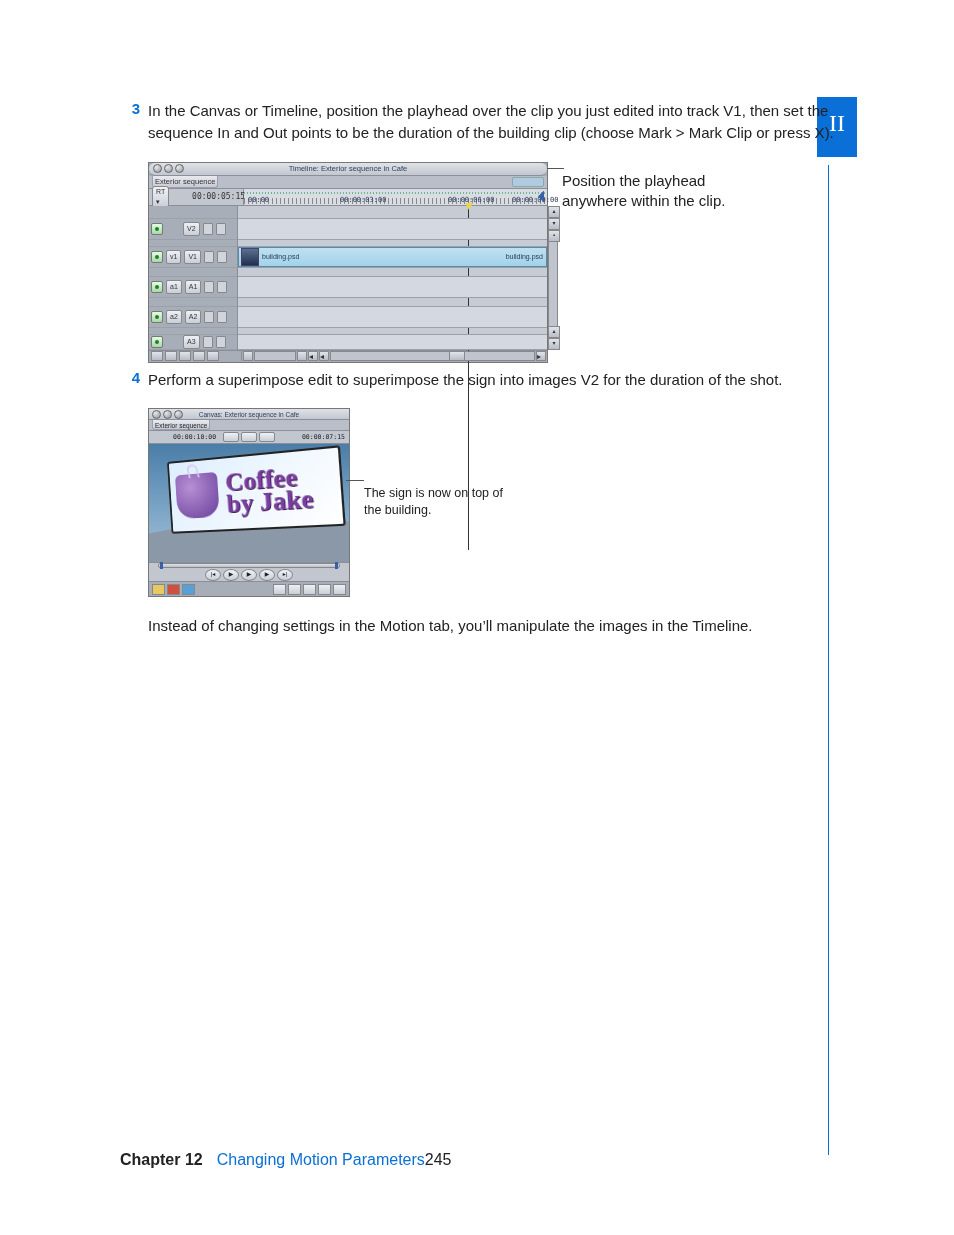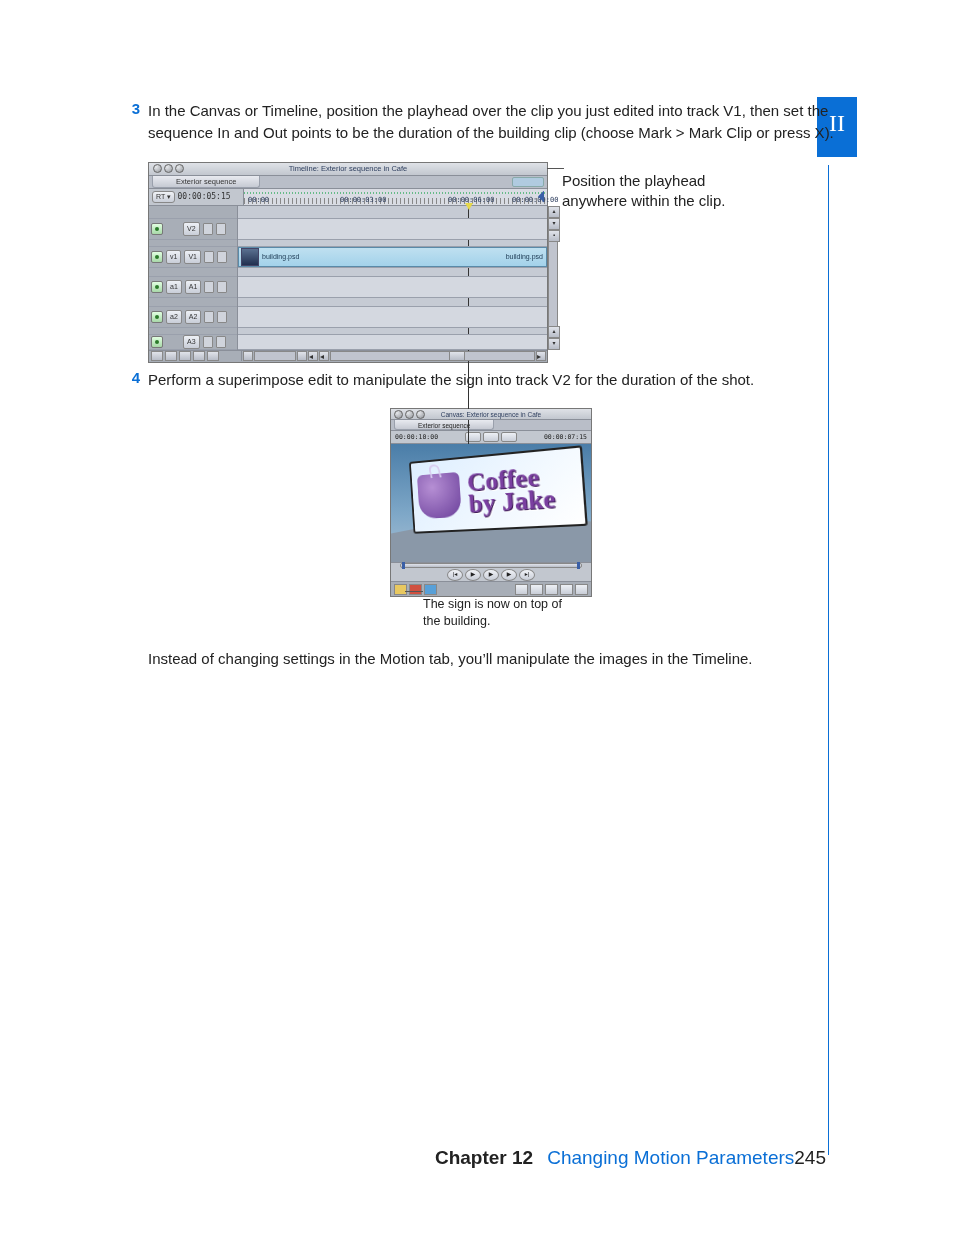--- a/index.html
+++ b/index.html
@@ -99,40 +99,41 @@
     font-family: "Lucida Grande", Arial, sans-serif;
   }
   .tl-titlebar {
     background: linear-gradient(#dfe2e7, #c2c7cf);
     height: 12px;
     display: flex;
     align-items: center;
     border-bottom: 1px solid #8a8f99;
     padding: 0 4px;
     position: relative;
+    border-radius: 6px;
   }
   .tl-dots { display: flex; gap: 2px; margin-right: 6px; }
   .tl-dot {
     width: 7px; height: 7px; border-radius: 50%;
     background: radial-gradient(circle at 30% 30%, #fff6, #0004);
     border: 0.5px solid #666;
   }
   .tl-title-center {
     position: absolute; left: 0; right: 0; text-align: center;
     font-size: 7.5px; color: #304060;
   }
   .tl-tabrow {
     display: flex; height: 12px; background: #b9bec8;
     border-bottom: 1px solid #8a8f99;
   }
   .tl-tab {
     background: linear-gradient(#e8eaf0,#c6cad3);
     border: 1px solid #9aa0ac; border-top: none;
     border-radius: 0 0 3px 3px;
-    padding: 0 23px; font-size: 7.5px; line-height: 11px;
+    padding: 0 2px; font-size: 7.5px; line-height: 11px;
     margin-left: 3px;
   }
   .tl-tabrow-right {
     margin-left: auto;
     width: 30px; background: #b0cbe0;
     border: 1px solid #8aa;
     height: 8px; margin-top: 1px; margin-right: 3px;
     border-radius: 2px;
   }
   .tl-header {
@@ -141,21 +142,21 @@
   }
   .tl-header-left {
     width: 88px; flex: 0 0 88px; display: flex; align-items: center;
     border-right: 1px solid #8a8f99; gap: 3px; padding: 0 3px;
   }
   .tl-rt-btn {
     background: linear-gradient(#f0f2f6,#c9ced8);
     border: 1px solid #888; border-radius: 3px;
     font-size: 7px; padding: 0 3px; line-height: 10px;
   }
-  .tl-tc { font-family: monospace; font-size: 8px; }
+  .tl-tc { font-family: monospace; font-size: 8px; margin-left: 20px; }
   .tl-ruler {
     flex: 1; position: relative; background: #d9dce3;
     display: flex; align-items: flex-end;
   }
   .tl-ruler-hatch {
     position: absolute; top: 9px; left: 0; right: 0; height: 6px;
     background: repeating-linear-gradient(to right, #888 0 1px, transparent 1px 4px);
   }
   .tl-ruler-hatch.top {
     top: 3px; height: 2px;
@@ -318,29 +319,29 @@
   .cv-bottom { height: 14px; background: #a8aeb7; border-top: 1px solid #8a8f99; display: flex; align-items: center; justify-content: space-between; padding: 0 3px;}
   .cv-bot-grp { display: flex; gap: 2px;}
   .cv-bot-btn { width: 11px; height: 9px; border: 1px solid #888; background: linear-gradient(#edf0f5,#c9ced8);}
   .cv-bot-btn.ins { background: #e8c860; }
   .cv-bot-btn.ow { background: #d05040; }
   .cv-bot-btn.rep { background: #58a0d8; }
   
   .page-footer {
     position: absolute;
     left: 120px; right: 128px; bottom: 66px;
-    display: flex; justify-content: flex-end;
-    font-size: 19px;
+    display: flex; justify-content: flex-start;
+    font-size: 16px;
   }
   .pf-left { display: flex; gap: 14px; }
   .pf-chapter { font-weight: 700; color: #222; }
   .pf-title { color: #0a6fd6; }
   .pf-pagenum { font-weight: 400; color: #222; }
   
-  .fig2-wrap { display: flex; align-items: center; margin: 6px 0 12px 28px; flex-direction: column; }
+  .fig2-wrap { display: flex; align-items: center; margin: 6px 0 12px 28px; }
   .fig2-caption {
     font-size: 12.5px; line-height: 1.35; max-width: 150px;
     padding-left: 14px; position: relative;
   }
   .fig2-caption .caption-line {
     width: 18px; margin: -6px 0 4px -18px;
   }
   
   .below-caption-container { position: relative; margin-top: 2px; margin-bottom: 18px; }
 </style>
@@ -480,21 +481,21 @@
     </div>
     <div class="caption-col">
       <div class="caption-line"></div>
       <div class="caption-text">Position the playhead anywhere within the clip.</div>
     </div>
   </div>
 
 
   <div class="step-block">
     <div class="step-num">4</div>
-    <div class="step-text">Perform a superimpose edit to manipulate the sign into track V2 for the duration of the shot.</div>
+    <div class="step-text">Perform a superimpose edit to superimpose the sign into images V2 for the duration of the shot.</div>
   </div>
 
   <div class="fig2-wrap">
     <div class="canvas-mock">
       <div class="cv-titlebar">
         <div class="tl-dots">
           <span class="tl-dot"></span>
           <span class="tl-dot"></span>
           <span class="tl-dot"></span>
         </div>

